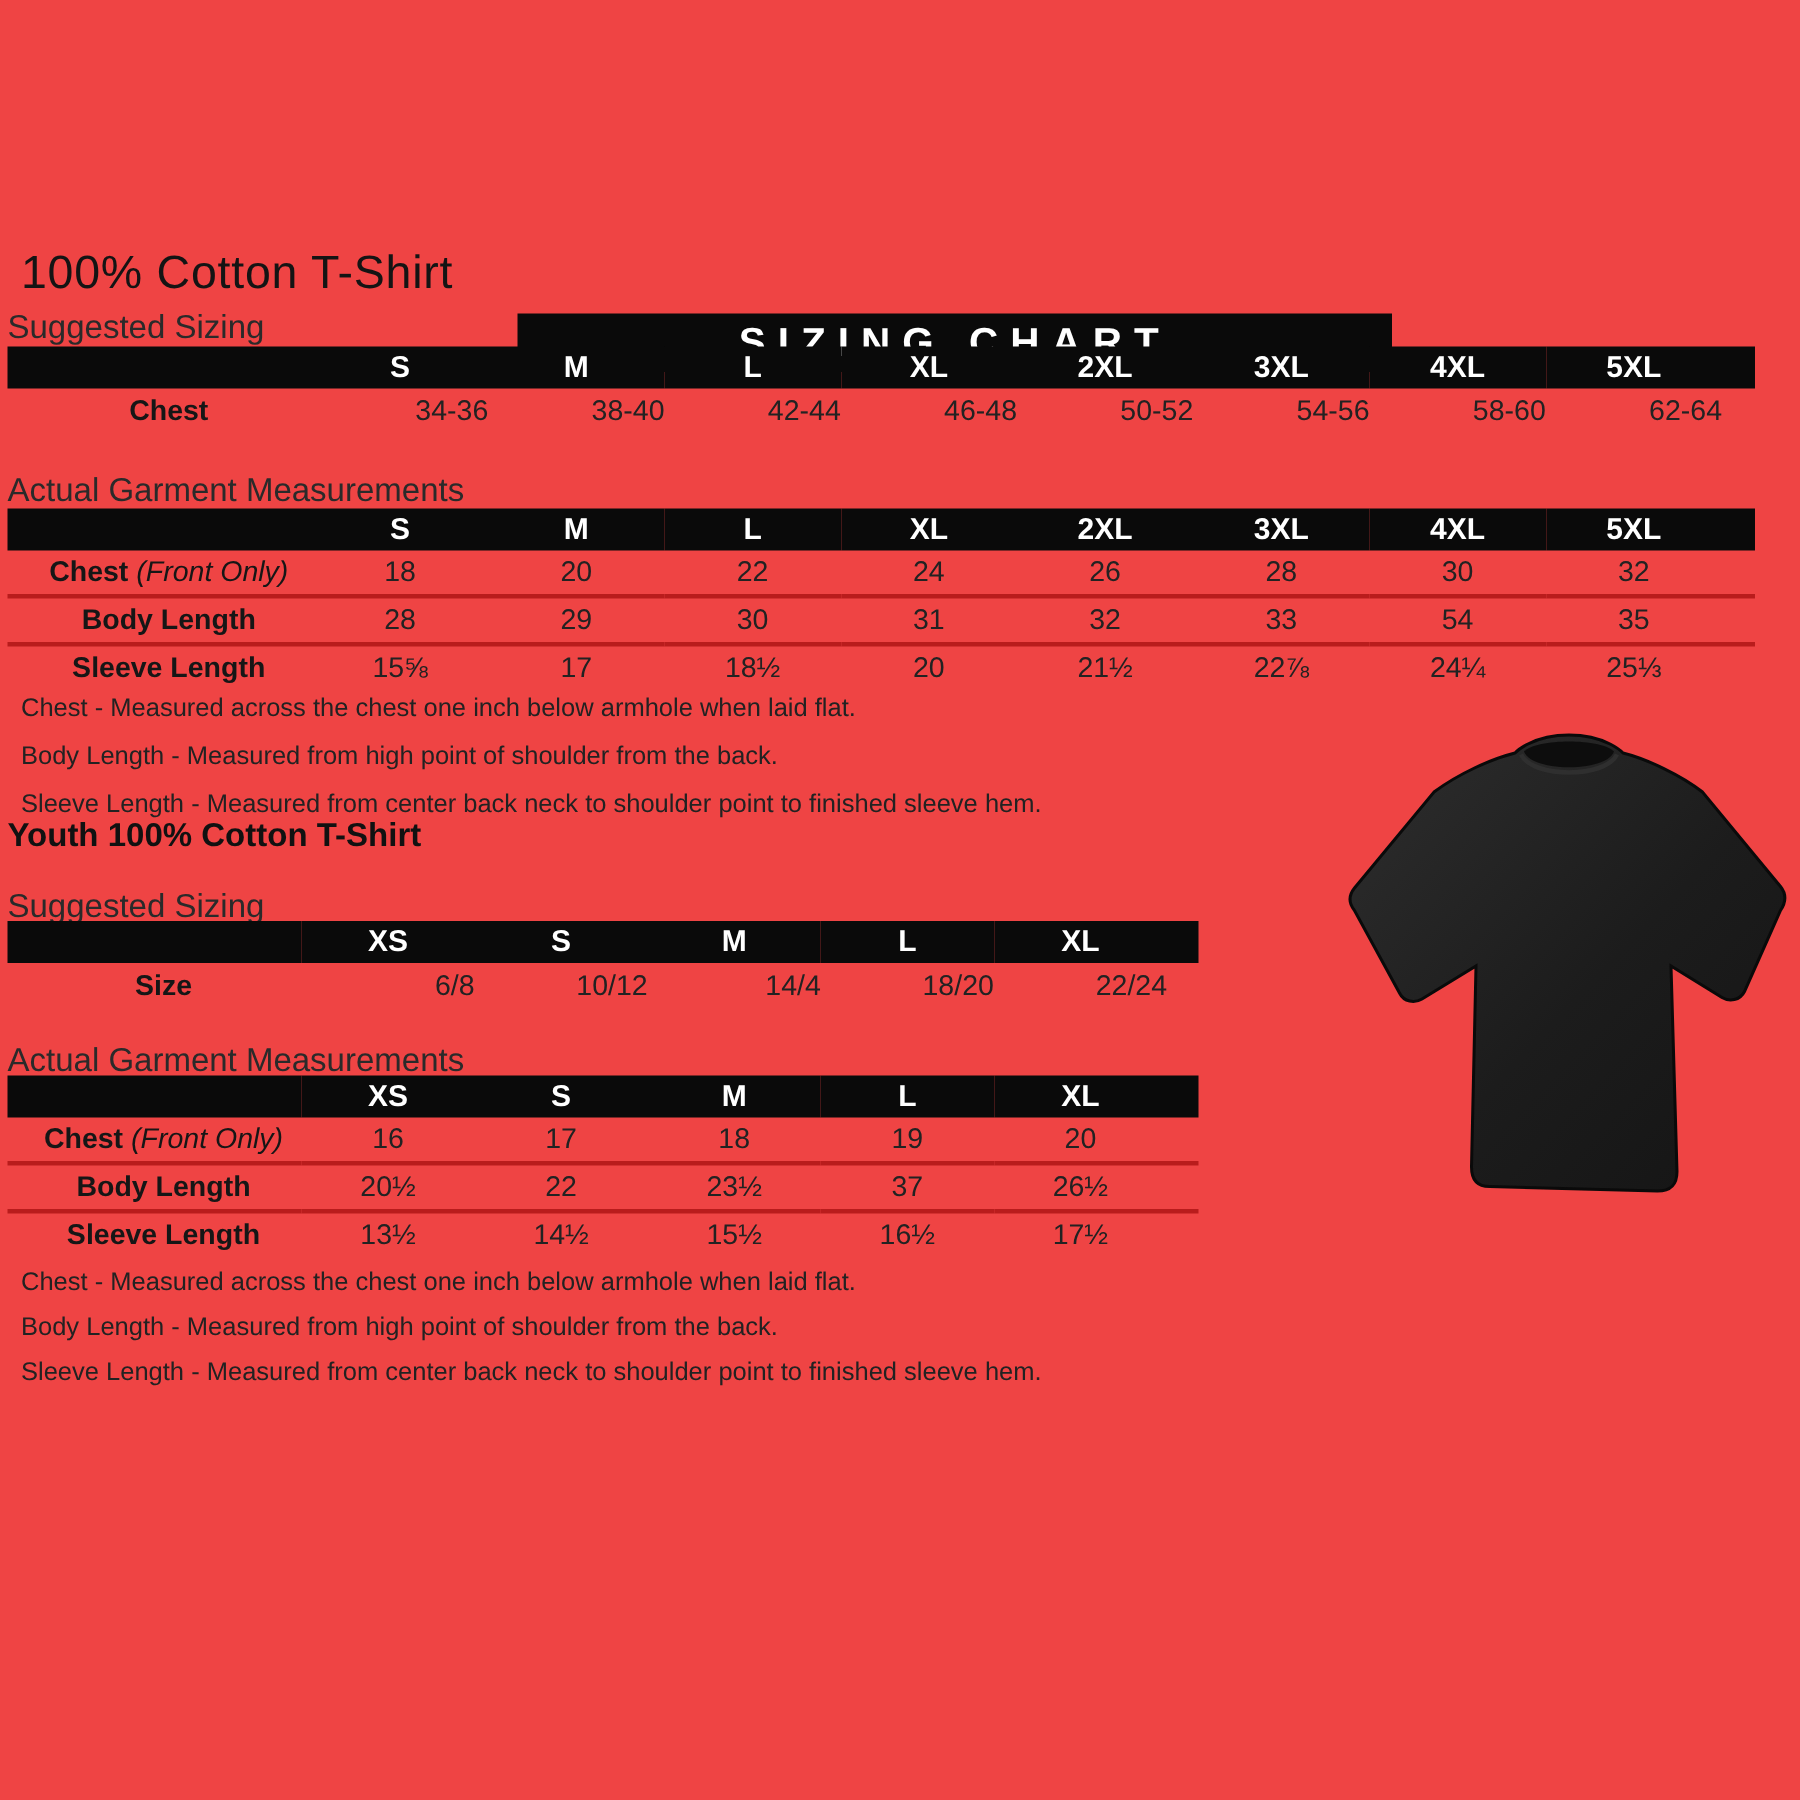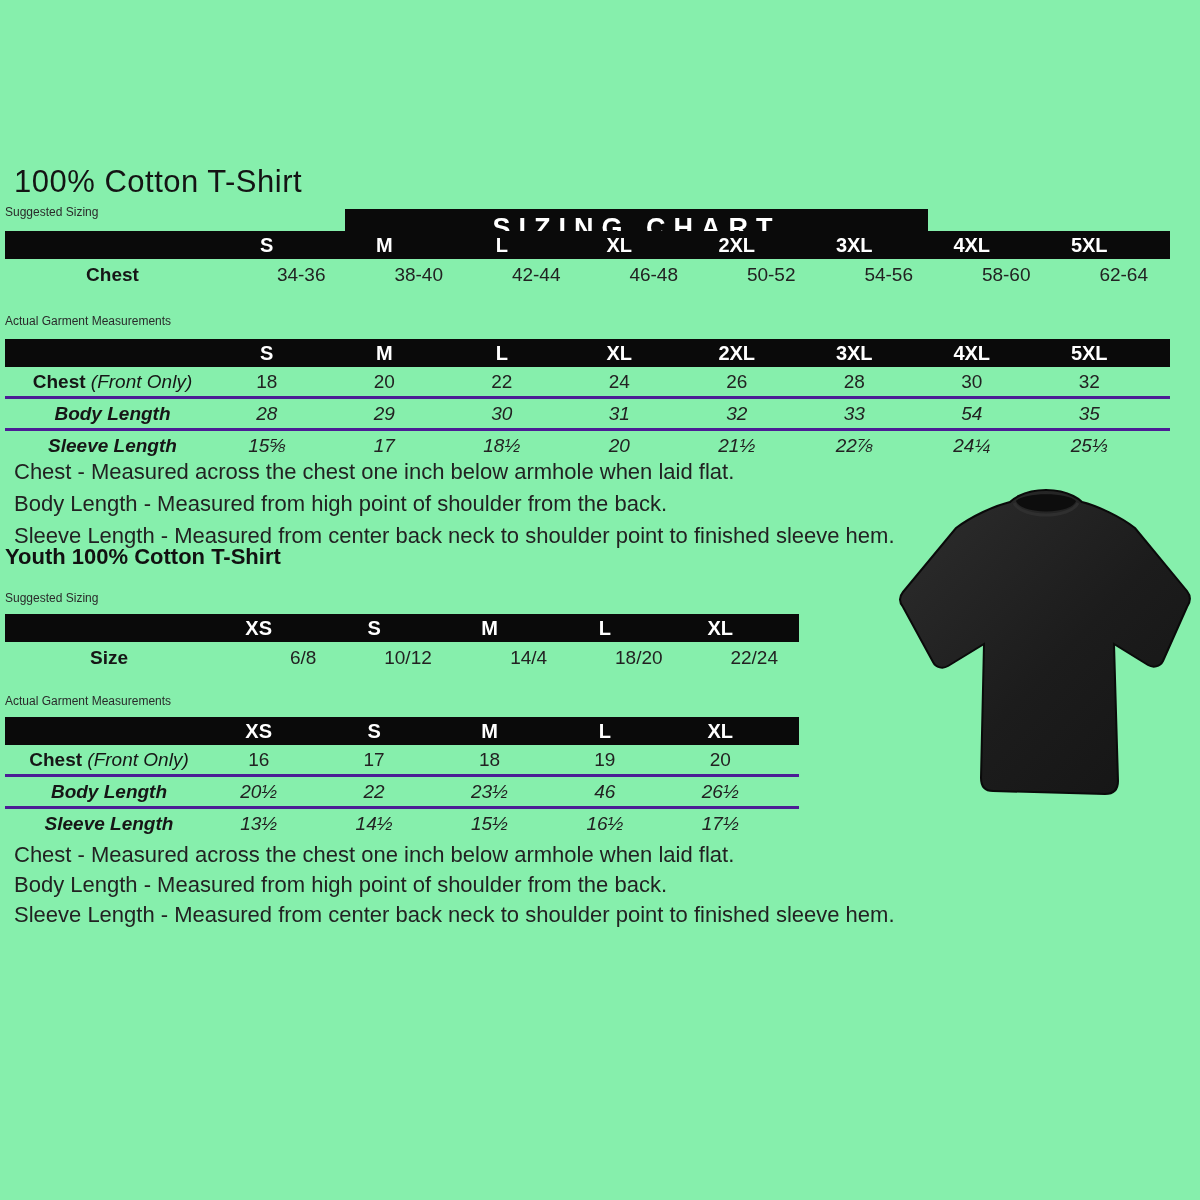--- a/index.html
+++ b/index.html
@@ -1,44 +1,44 @@
 <!DOCTYPE html>
 <html><head>
 <meta charset="utf-8">
 <style>
   html,body{margin:0;padding:0;background:#fff;}
   .page{
-    position:relative;width:1200px;height:1200px;background:#86efac;
+    position:relative;width:1200px;height:1200px;background:#ef4444;
     font-family:"Liberation Sans", sans-serif;color:#1a1a1a;overflow:hidden;
   }
   .abs{position:absolute;}
   .page-title{left:14px;top:164px;font-size:31px;font-weight:500;letter-spacing:0.5px;color:#141414;}
   .banner{
     left:345px;top:167px;width:583px;height:39px;background:#0a0a0a;color:#fff;
     display:flex;align-items:center;justify-content:center;
     font-weight:bold;font-size:27px;letter-spacing:8px;margin-top:42px;
   }
-  .section-label{font-size:12px;color:#2a2a2a;}
+  .section-label{font-size:22px;color:#2a2a2a;}
   .youth-title{left:5px;top:544px;font-size:22px;font-weight:bold;color:#111;}
 
   table{border-collapse:collapse;table-layout:fixed;width:100%;}
   .sizing-table thead th{
     background:#0a0a0a;color:#ffffff;font-weight:bold;font-size:20px;
     height:28px;text-align:center;padding:0;
   }
   .sizing-table td{
     font-size:19px;text-align:center;padding:0;color:#222;
   }
   .sizing-table td.row-label{text-align:center;padding-left:12px;font-weight:bold;color:#161616;}
   .sizing-table td .label-suffix{font-weight:normal;font-style:italic;}
   .t-suggested tbody td{height:32px;text-align:right;}
   .t-actual tbody td{height:29px;}
-  .t-actual tbody tr + tr td{border-top:3px solid #4c1d95;font-style:italic;}
-
-  .notes .note-line{font-size:22px;color:#222;}
+  .t-actual tbody tr + tr td{border-top:3px solid #b91c1c;}
+
+  .notes .note-line{font-size:17px;color:#222;}
   .notes-adult{left:14px;top:456px;line-height:32px;}
   .notes-youth{left:14px;top:840px;line-height:30px;}
 
   .tshirt{left:895px;top:476px;width:300px;height:326px;}
 </style>
 </head>
 <body>
 
 <div class="page">
 
@@ -237,21 +237,21 @@
             <td>18</td>
             <td>19</td>
             <td>20</td>
             <td></td>
           </tr>
           <tr>
             <td class="row-label"><span>Body Length</span><span class="label-suffix"></span></td>
             <td>20½</td>
             <td>22</td>
             <td>23½</td>
-            <td>46</td>
+            <td>37</td>
             <td>26½</td>
             <td></td>
           </tr>
           <tr>
             <td class="row-label"><span>Sleeve Length</span><span class="label-suffix"></span></td>
             <td>13½</td>
             <td>14½</td>
             <td>15½</td>
             <td>16½</td>
             <td>17½</td>

